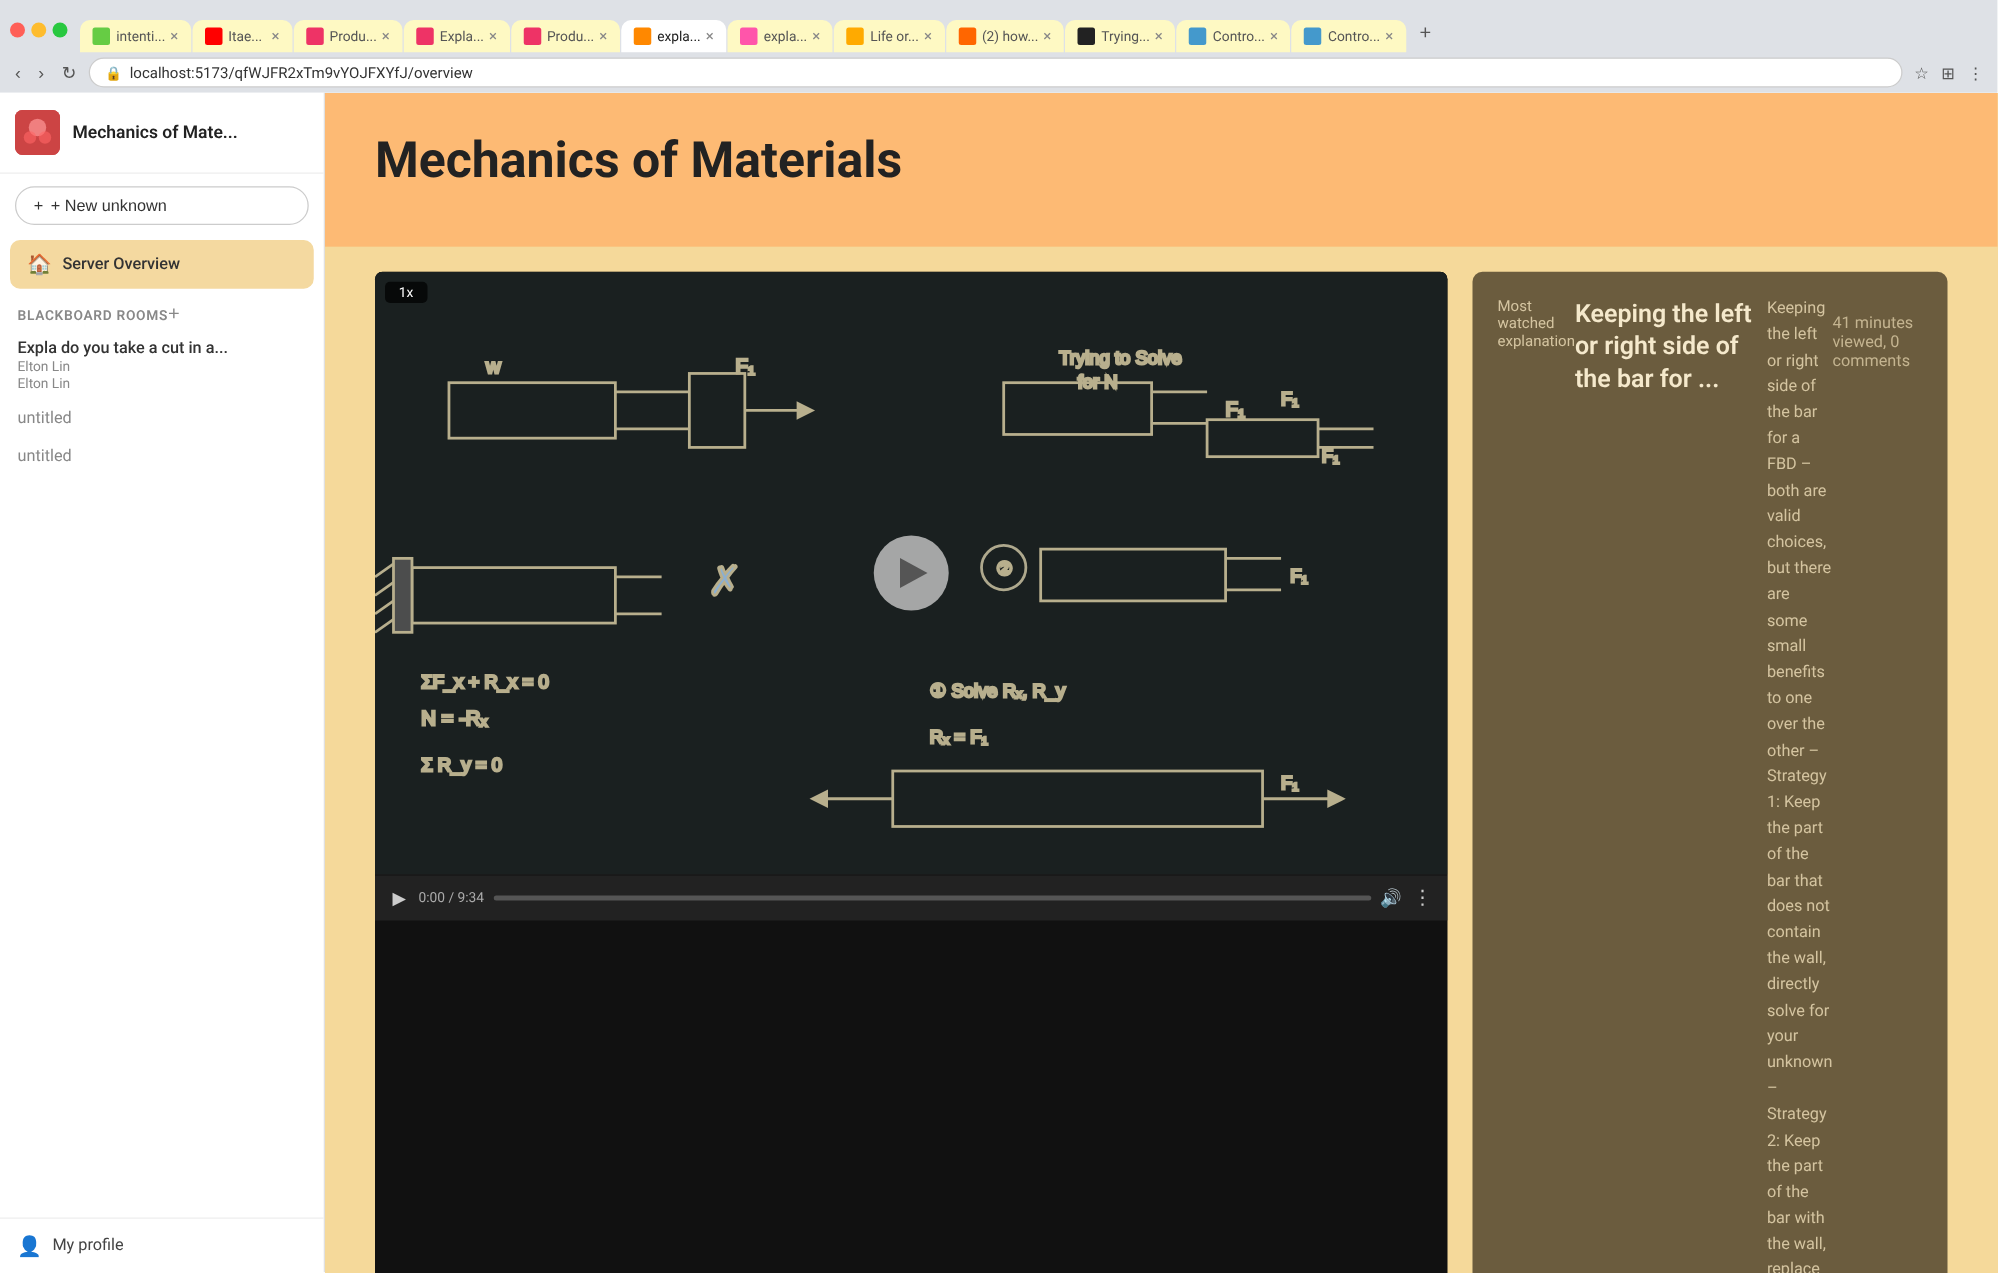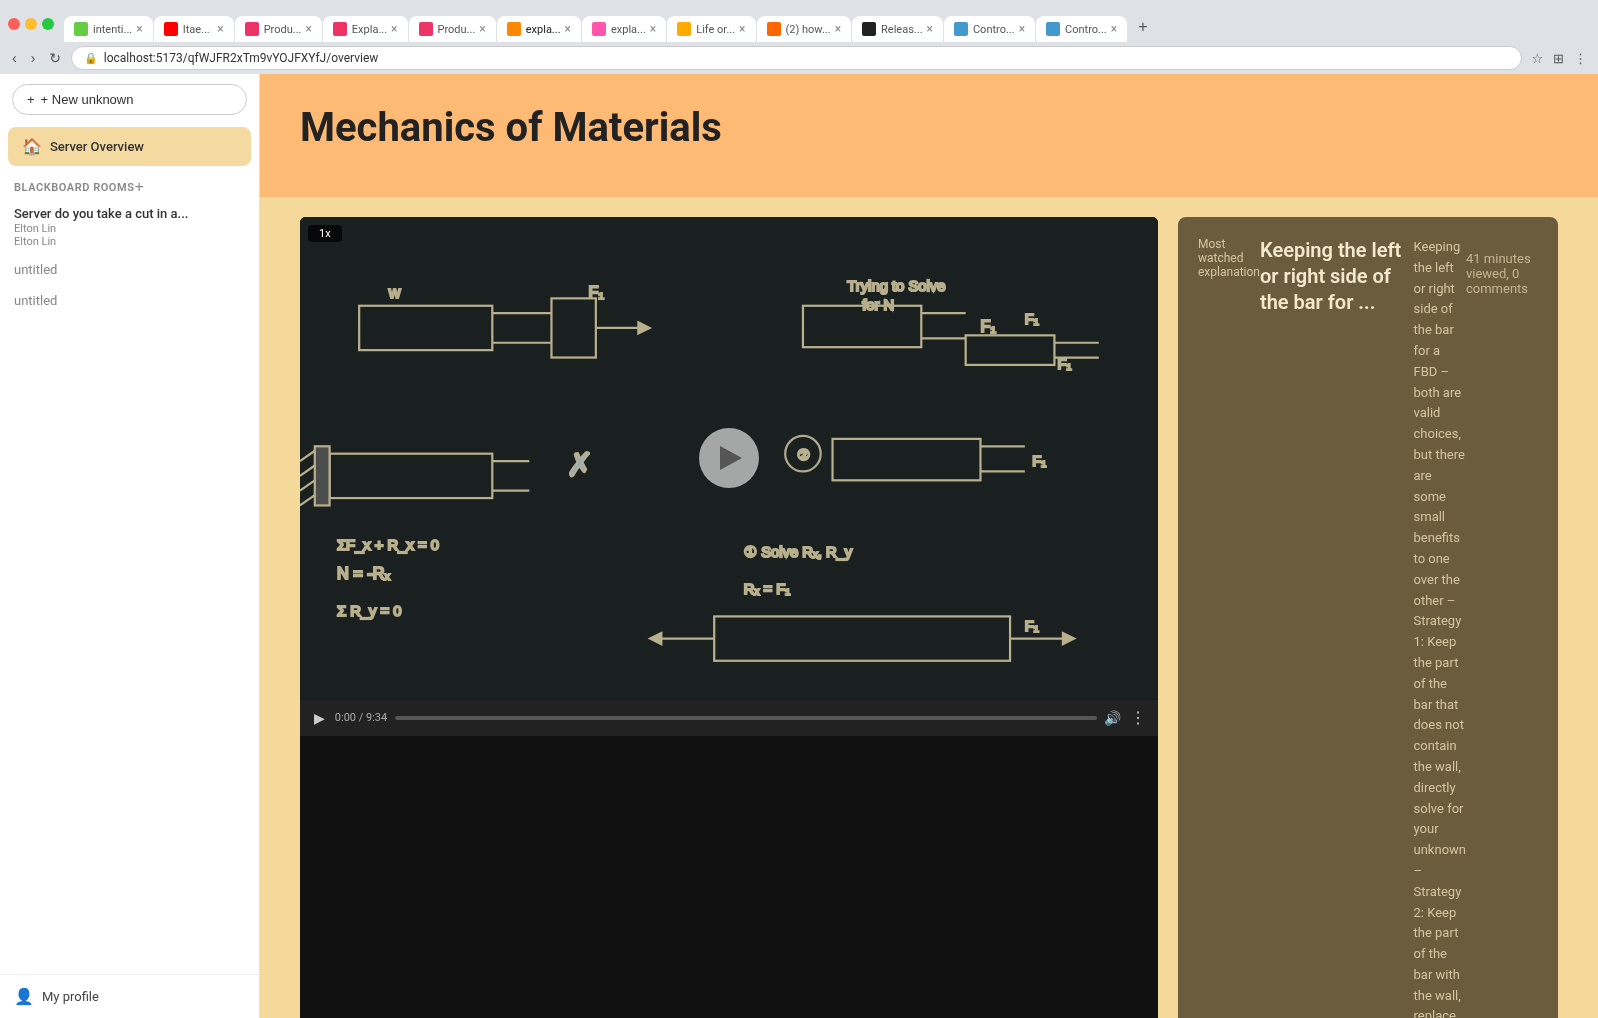--- a/index.html
+++ b/index.html
@@ -1,21 +1,21 @@
 <!DOCTYPE html>
 <html><head>
   <meta charset="utf-8">
   <style>
     * { box-sizing: border-box; margin: 0; padding: 0; }
     body { font-family: -apple-system, BlinkMacSystemFont, 'Segoe UI', Roboto, sans-serif; display: flex; flex-direction: column; height: 100vh; overflow: hidden; background: #fff; }
 
     
     .browser-chrome { background: #dee1e6; padding: 0; flex-shrink: 0; }
     .browser-tabs { display: flex; align-items: flex-end; padding: 6px 0 0 0; background: #dee1e6; overflow: hidden; }
-    .browser-tab { display: flex; align-items: center; padding: 6px 10px; background: #ffffff; border-radius: 8px 8px 0 0; font-size: 11px; color: #555; max-width: 140px; min-width: 80px; cursor: pointer; border: none; position: relative; white-space: nowrap; overflow: hidden; }
+    .browser-tab { display: flex; align-items: center; padding: 6px 10px; background: #fef9c3; border-radius: 8px 8px 0 0; font-size: 11px; color: #555; max-width: 140px; min-width: 80px; cursor: pointer; border: none; position: relative; white-space: nowrap; overflow: hidden; }
     .browser-tab.active { background: #fff; color: #222; }
     .browser-tab .tab-favicon { width: 14px; height: 14px; margin-right: 5px; flex-shrink: 0; border-radius: 2px; }
     .browser-tab .tab-title { overflow: hidden; text-overflow: ellipsis; flex: 1; }
     .browser-tab .tab-close { margin-left: 4px; color: #888; font-size: 12px; flex-shrink: 0; }
     .tab-favicon-intent { background: #6c4; border-radius: 50%; }
     .tab-favicon-yt { background: #f00; border-radius: 2px; }
     .tab-favicon-p { background: #e36; border-radius: 50%; }
     .tab-favicon-gh { background: #222; border-radius: 50%; }
     .tab-favicon-ctrl { background: #49c; border-radius: 2px; }
     .tab-favicon-life { background: #fa0; border-radius: 2px; }
@@ -139,21 +139,21 @@
         <span class="tab-title">Life or...</span>
         <span class="tab-close">×</span>
       </div>
       <div class="browser-tab">
         <div class="tab-favicon tab-favicon-reddit"></div>
         <span class="tab-title">(2) how...</span>
         <span class="tab-close">×</span>
       </div>
       <div class="browser-tab">
         <div class="tab-favicon tab-favicon-gh"></div>
-        <span class="tab-title">Releas...</span>
+        <span class="tab-title">Trying...</span>
         <span class="tab-close">×</span>
       </div>
       <div class="browser-tab">
         <div class="tab-favicon tab-favicon-ctrl"></div>
         <span class="tab-title">Contro...</span>
         <span class="tab-close">×</span>
       </div>
       <div class="browser-tab">
         <div class="tab-favicon tab-favicon-ctrl"></div>
         <span class="tab-title">Contro...</span>
@@ -174,38 +174,49 @@
       <button class="toolbar-icon">☆</button>
       <button class="toolbar-icon">⊞</button>
       <button class="toolbar-icon">⋮</button>
     </div>
   </div>
 </div>
 
 <div class="app-container">
 
   <div class="sidebar">
+    <div class="sidebar-header">
+      <div class="sidebar-logo">
+        <svg viewBox="0 0 36 36" xmlns="http://www.w3.org/2000/svg">
+          <rect width="36" height="36" fill="#c44"></rect>
+          <circle cx="18" cy="14" r="7" fill="#f99" opacity="0.7"></circle>
+          <circle cx="12" cy="22" r="5" fill="#f66" opacity="0.6"></circle>
+          <circle cx="24" cy="22" r="5" fill="#f66" opacity="0.6"></circle>
+        </svg>
+      </div>
+      <span class="sidebar-title">Mechanics of Mate...</span>
+    </div>
 
     <button class="sidebar-new-question">
       <span>+</span>
       <span>+ New unknown</span>
     </button>
 
     <div class="sidebar-nav-item active">
       <span class="nav-icon">🏠</span>
       <span>Server Overview</span>
     </div>
 
     <div class="sidebar-section">
       <span>BLACKBOARD ROOMS</span>
       <button class="add-btn">+</button>
     </div>
 
     <div class="sidebar-room-item">
-      <div class="sidebar-room-title">Server do you take a cut in a...</div>
+      <div class="sidebar-room-title">Expla do you take a cut in a...</div>
       <div class="sidebar-room-author">Elton Lin</div>
       <div class="sidebar-room-author">Elton Lin</div>
     </div>
 
     <div class="sidebar-untitled">
       <span>untitled</span>
     </div>
     <div class="sidebar-untitled">
       <span>untitled</span>
     </div>

